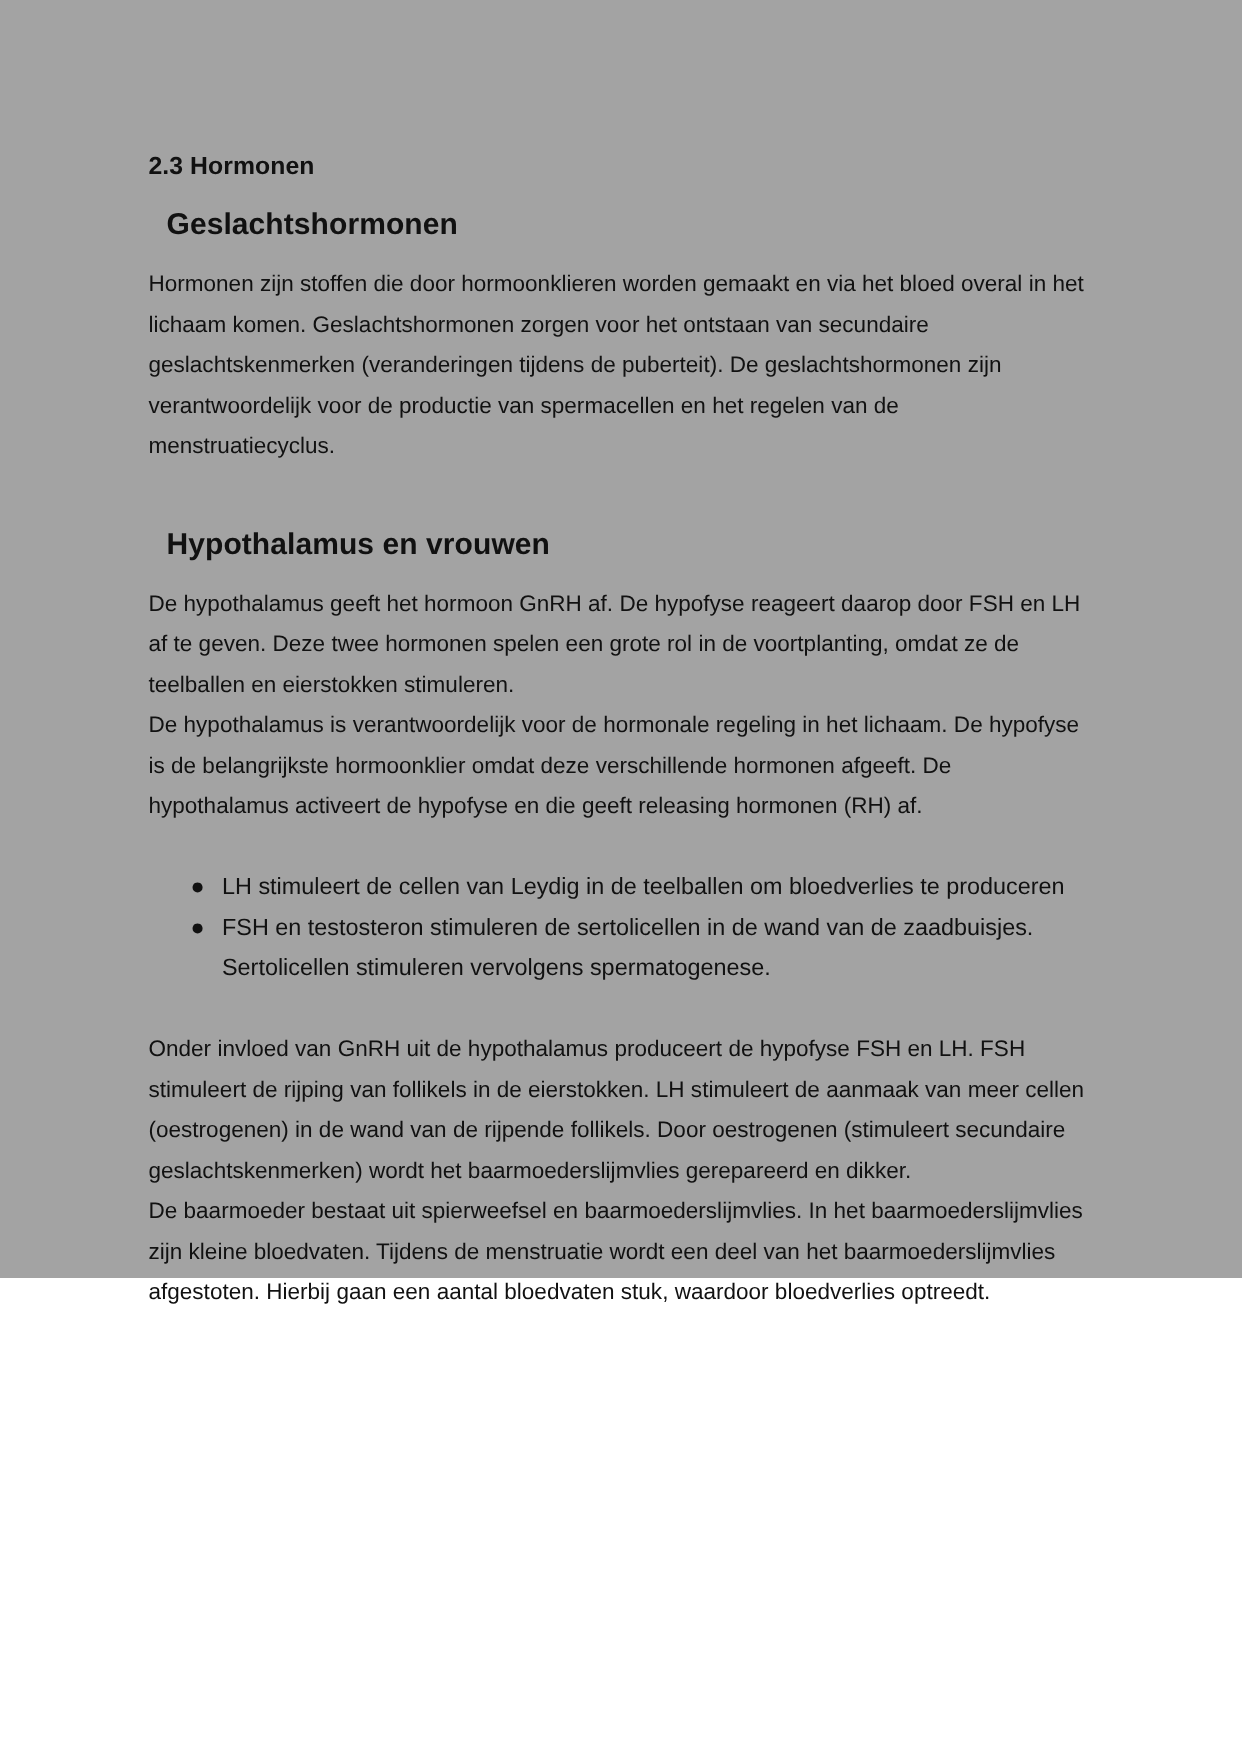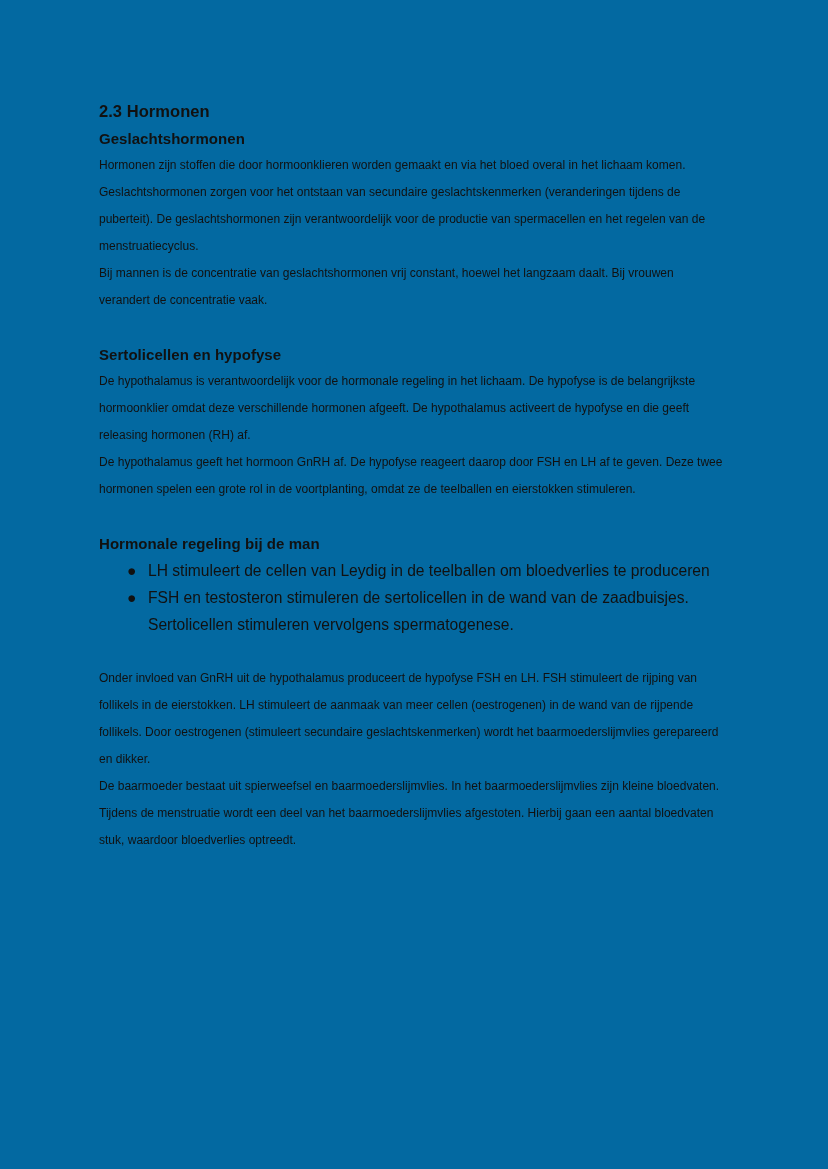--- a/index.html
+++ b/index.html
@@ -13,50 +13,50 @@
     height: 1169px;
     overflow: hidden;
     font-family: "Liberation Sans", sans-serif;
     color: #111111;
     -webkit-font-smoothing: antialiased;
   }
 
   .page {
     position: relative;
     width: 828px;
-    height: 1169px;
-    background: #0369a1;
+    height: 852px;
+    background: #a3a3a3;
     box-sizing: border-box;
   }
 
   .content {
     position: absolute;
     left: 99px;
     top: 98px;
     width: 625px;
   }
 
   .doc-heading {
     font-size: 16.5px;
     font-weight: bold;
     line-height: 27px;
     margin: 0;
     letter-spacing: 0.05px;
   }
 
   .section-heading {
-    font-size: 15px;
+    font-size: 20px;
     font-weight: bold;
     line-height: 27px;
-    margin: 0;
+    margin: 12px;
     letter-spacing: 0.05px;
   }
 
   .para {
-    font-size: 12px;
+    font-size: 15px;
     line-height: 27px;
     margin: 0;
     text-align: left;
     letter-spacing: 0.01px;
   }
 
   .spacer {
     height: 27px;
     line-height: 27px;
     font-size: 15.6px;
@@ -91,33 +91,31 @@
 
 <div class="page">
   <div class="content">
 
     <h1 class="doc-heading">2.3 Hormonen</h1>
 
     <h2 class="section-heading">Geslachtshormonen</h2>
 
     <p class="para">Hormonen zijn stoffen die door hormoonklieren worden gemaakt en via het bloed overal in het lichaam komen. Geslachtshormonen zorgen voor het ontstaan van secundaire geslachtskenmerken (veranderingen tijdens de puberteit). De geslachtshormonen zijn verantwoordelijk voor de productie van spermacellen en het regelen van de menstruatiecyclus.</p>
 
-    <p class="para">Bij mannen is de concentratie van geslachtshormonen vrij constant, hoewel het langzaam daalt. Bij vrouwen verandert de concentratie vaak.</p>
 
     <div class="spacer">&nbsp;</div>
 
-    <h2 class="section-heading">Sertolicellen en hypofyse</h2>
+    <h2 class="section-heading">Hypothalamus en vrouwen</h2>
+
+    <p class="para">De hypothalamus geeft het hormoon GnRH af. De hypofyse reageert daarop door FSH en LH af te geven. Deze twee hormonen spelen een grote rol in de voortplanting, omdat ze de teelballen en eierstokken stimuleren.</p>
 
     <p class="para">De hypothalamus is verantwoordelijk voor de hormonale regeling in het lichaam. De hypofyse is de belangrijkste hormoonklier omdat deze verschillende hormonen afgeeft. De hypothalamus activeert de hypofyse en die geeft releasing hormonen (RH) af.</p>
 
-    <p class="para">De hypothalamus geeft het hormoon GnRH af. De hypofyse reageert daarop door FSH en LH af te geven. Deze twee hormonen spelen een grote rol in de voortplanting, omdat ze de teelballen en eierstokken stimuleren.</p>
-
     <div class="spacer">&nbsp;</div>
 
-    <h2 class="section-heading">Hormonale regeling bij de man</h2>
 
 
     <ul class="bullets">
       <li>
         <span class="dot">●</span>
         <span class="blk">LH stimuleert de cellen van Leydig in de teelballen om bloedverlies te produceren</span>
       </li>
       <li>
         <span class="dot">●</span>
         <span class="blk">FSH en testosteron stimuleren de sertolicellen in de wand van de zaadbuisjes. Sertolicellen stimuleren vervolgens spermatogenese.</span>

